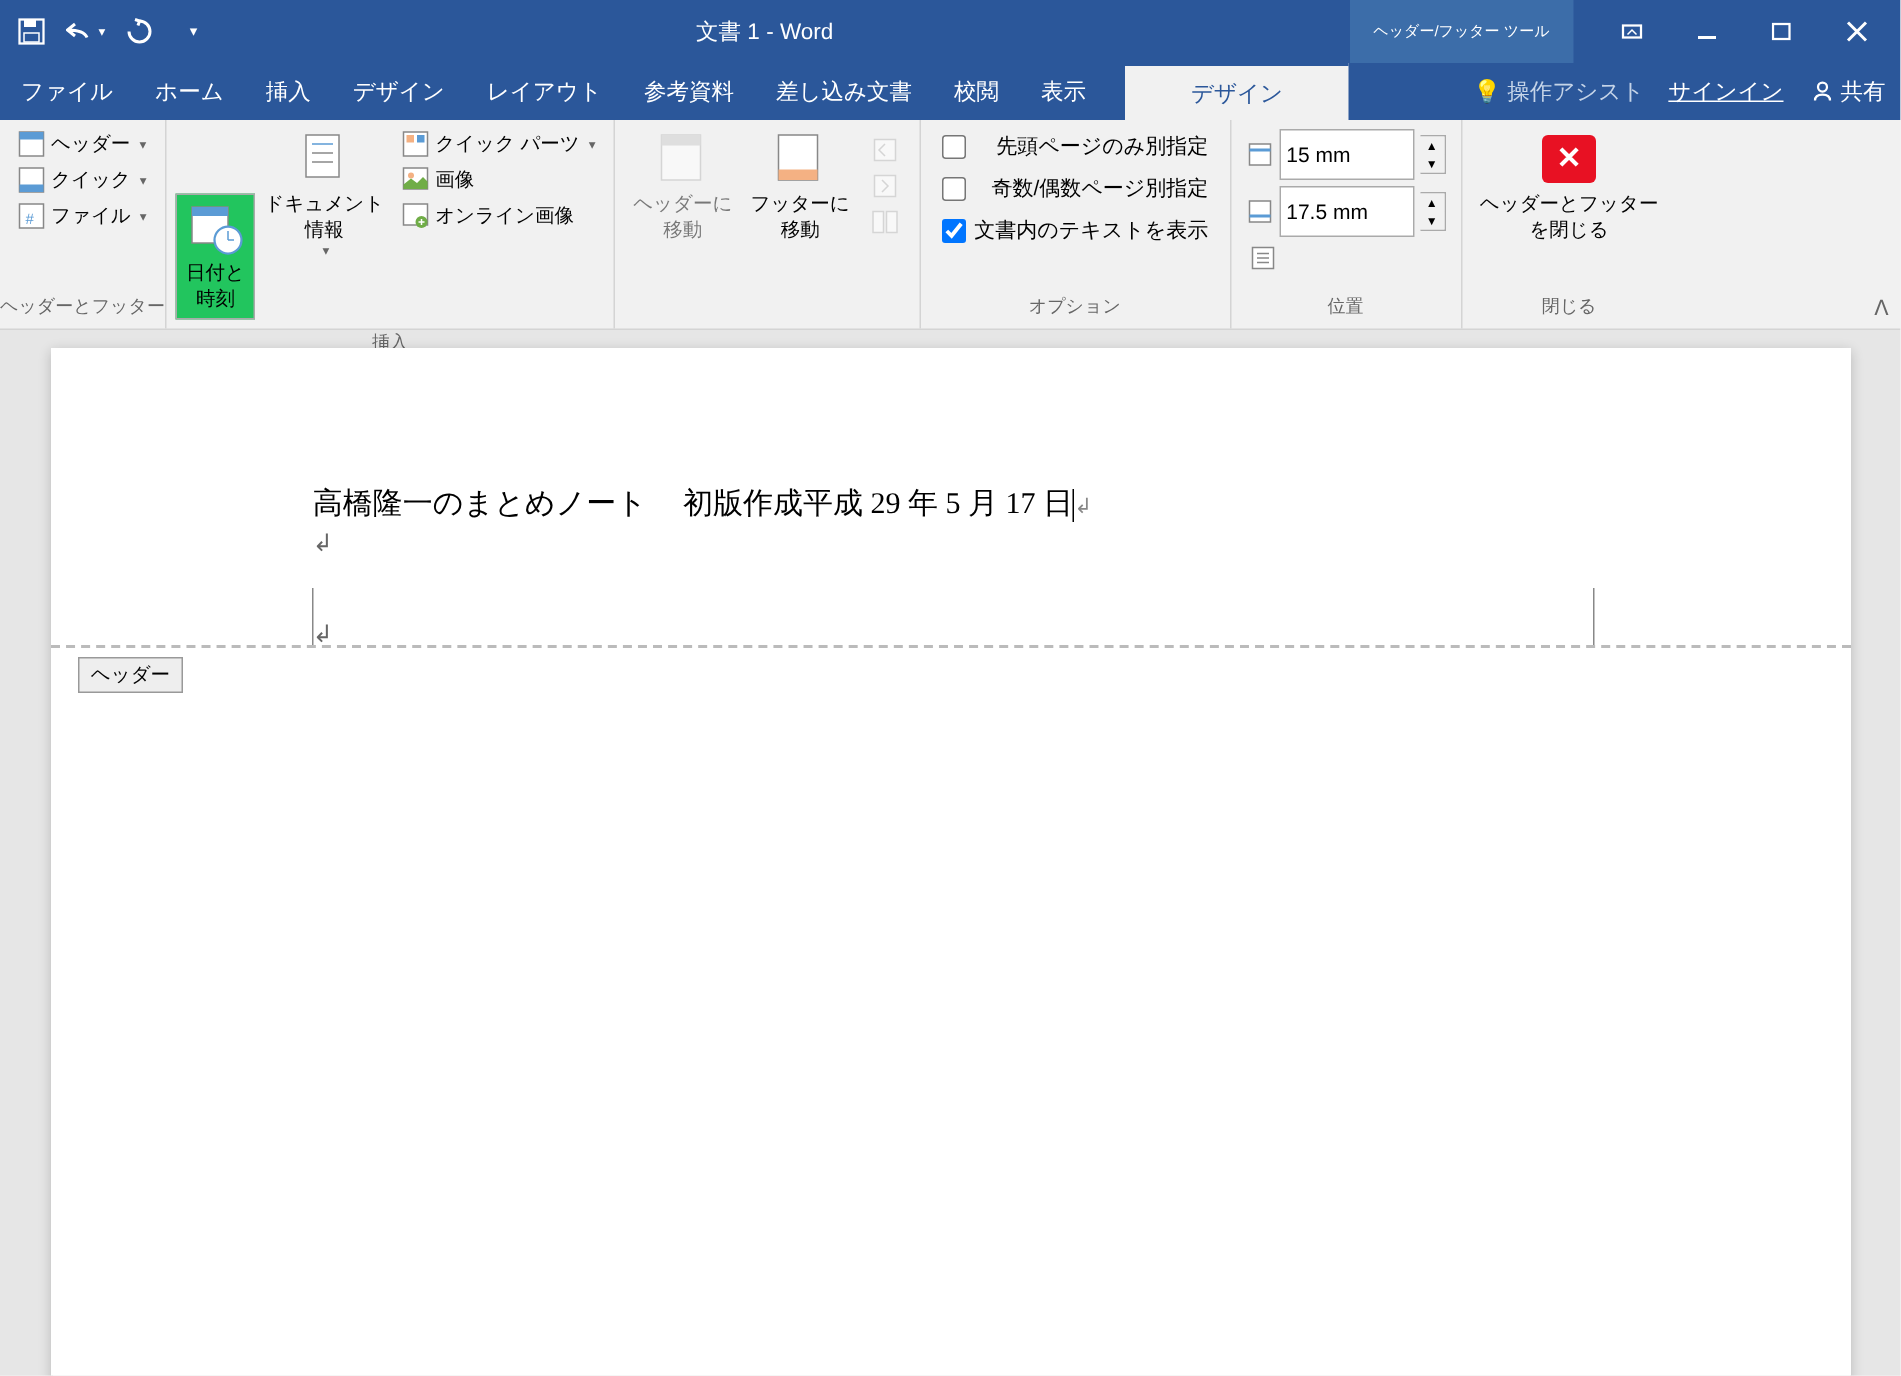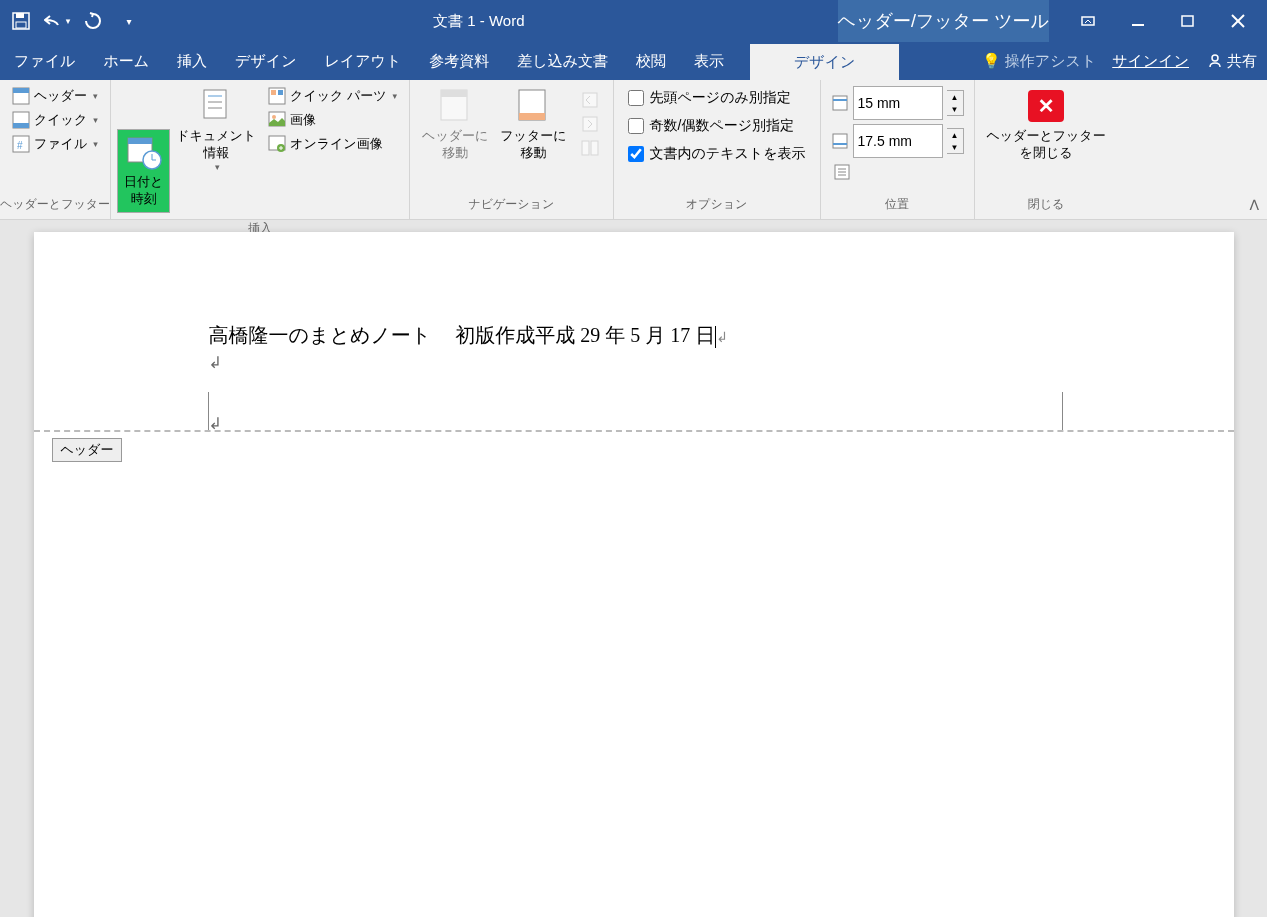--- a/index.html
+++ b/index.html
@@ -1,41 +1,41 @@
 <!DOCTYPE html>
 <html><head>
 <meta charset="utf-8">
 <style>
 * { box-sizing: border-box; margin: 0; padding: 0; }
 body { font-family: "Meiryo UI", "Yu Gothic UI", sans-serif; font-size: 13px; background: #e6e6e6; width: 1267px; height: 917px; overflow: hidden; }
 .titlebar { background: #2b579a; color: #fff; height: 42px; display: flex; align-items: center; padding: 0 6px; }
 .qat { display: flex; gap: 6px; align-items: center; }
 .qat-btn { width: 30px; height: 30px; display: flex; align-items: center; justify-content: center; color: #fff; cursor: pointer; }
 .title-text { flex: 1; text-align: center; font-size: 15px; }
-.contextual-tab { background: #3c6da9; padding: 4px 0; font-size: 18px; height: 42px; display: flex; align-items: center; margin-left: 24px; }
+.contextual-tab { background: #3c6da9; padding: 4px 16px; font-size: 10px; height: 42px; display: flex; align-items: center; margin-left: 24px; }
 .winctrl { display: flex; gap: 4px; margin-left: 16px; }
 .winctrl-btn { width: 46px; height: 30px; display: flex; align-items: center; justify-content: center; cursor: pointer; font-size: 18px; }
 .tabbar { background: #2b579a; color: #fff; height: 38px; display: flex; align-items: stretch; font-size: 15px; }
 .tab { padding: 0 14px; display: flex; align-items: center; cursor: pointer; }
 .tab.context-active { background: #f1f1f1; color: #2b579a; border-top: 2px solid #2b579a; padding: 0 44px; }
 .tellme { display: flex; align-items: center; color: #c5d4e8; padding: 0 8px; gap: 4px; }
 .signin { padding: 0 8px; display: flex; align-items: center; text-decoration: underline; }
 .share { padding: 0 10px; display: flex; align-items: center; gap: 4px; }
 .ribbon { background: #f1f1f1; height: 140px; display: flex; border-bottom: 1px solid #d4d4d4; position: relative; }
 .group { display: flex; flex-direction: column; border-right: 1px solid #d4d4d4; }
 .group-body { flex: 1; display: flex; align-items: flex-start; padding: 4px 6px; }
 .group-label { text-align: center; font-size: 12px; color: #666; padding: 3px 0 6px; }
 .vbtn { display: flex; flex-direction: column; align-items: center; justify-content: center; padding: 4px 6px; cursor: pointer; text-align: center; font-size: 13px; line-height: 1.3; }
 .vbtn.sel { background: #22c55e; border: 1px solid #aaa; margin-top: 45px; }
 .vbtn-icon { width: 36px; height: 36px; margin-bottom: 4px; display: flex; align-items: center; justify-content: center; }
 .sbtn { display: flex; align-items: center; padding: 3px 6px; cursor: pointer; font-size: 13px; gap: 4px; white-space: nowrap; }
 .sbtn-icon { width: 18px; height: 18px; display: inline-flex; align-items: center; justify-content: center; flex-shrink: 0; }
 .dropdown-arrow { font-size: 9px; color: #666; margin-left: 2px; }
 .vcol { display: flex; flex-direction: column; }
-.chk { display: flex; align-items: center; gap: 6px; padding: 5px 8px; font-size: 14px; }
+.chk { display: flex; align-items: center; gap: 6px; padding: 5px 8px; font-size: 14px; justify-content: space-between; }
 .chk input { width: 16px; height: 16px; }
 .spinner-row { display: flex; align-items: center; gap: 4px; padding: 2px 4px; }
 .spinner-input { width: 90px; height: 24px; border: 1px solid #aaa; background: #fff; display: flex; align-items: center; padding: 16px 4px; font-size: 14px; }
 .spinner-btns { display: flex; flex-direction: column; border: 1px solid #aaa; border-left: none; }
 .sp-btn { width: 16px; height: 12px; font-size: 8px; display: flex; align-items: center; justify-content: center; background: #f1f1f1; cursor: pointer; }
 .close-x { width: 36px; height: 32px; background: #e81123; color: #fff; display: flex; align-items: center; justify-content: center; font-size: 20px; font-weight: bold; border-radius: 4px; }
 .collapse-btn { position: absolute; right: 8px; bottom: 6px; font-size: 14px; color: #666; cursor: pointer; }
 .workspace { background: #e6e6e6; height: 714px; padding: 12px; overflow: hidden; }
 .page { background: #ffffff; width: 1200px; height: 798px; margin: 0 auto; box-shadow: 0 2px 8px rgba(0,0,0,0.2); position: relative; }
 .header-area { padding-top: 90px; position: relative; }
@@ -281,21 +281,20 @@
         <div class="sbtn" style="opacity:0.5">
             <span class="sbtn-icon">
               <svg width="18" height="18">
                 <rect x="1" y="2" width="7" height="14" fill="#fff" stroke="#bbb"></rect>
                 <rect x="10" y="2" width="7" height="14" fill="#fff" stroke="#bbb"></rect>
               </svg>
             </span>
           </div>
       </div>
     </div>
-    <div class="group-label">ナビゲーション</div>
   </div>
 
   <div class="group">
     <div class="group-body">
       <div class="vcol">
         <label class="chk">
             <input type="checkbox" style="">
             <span>先頭ページのみ別指定</span>
           </label>
         <label class="chk">

